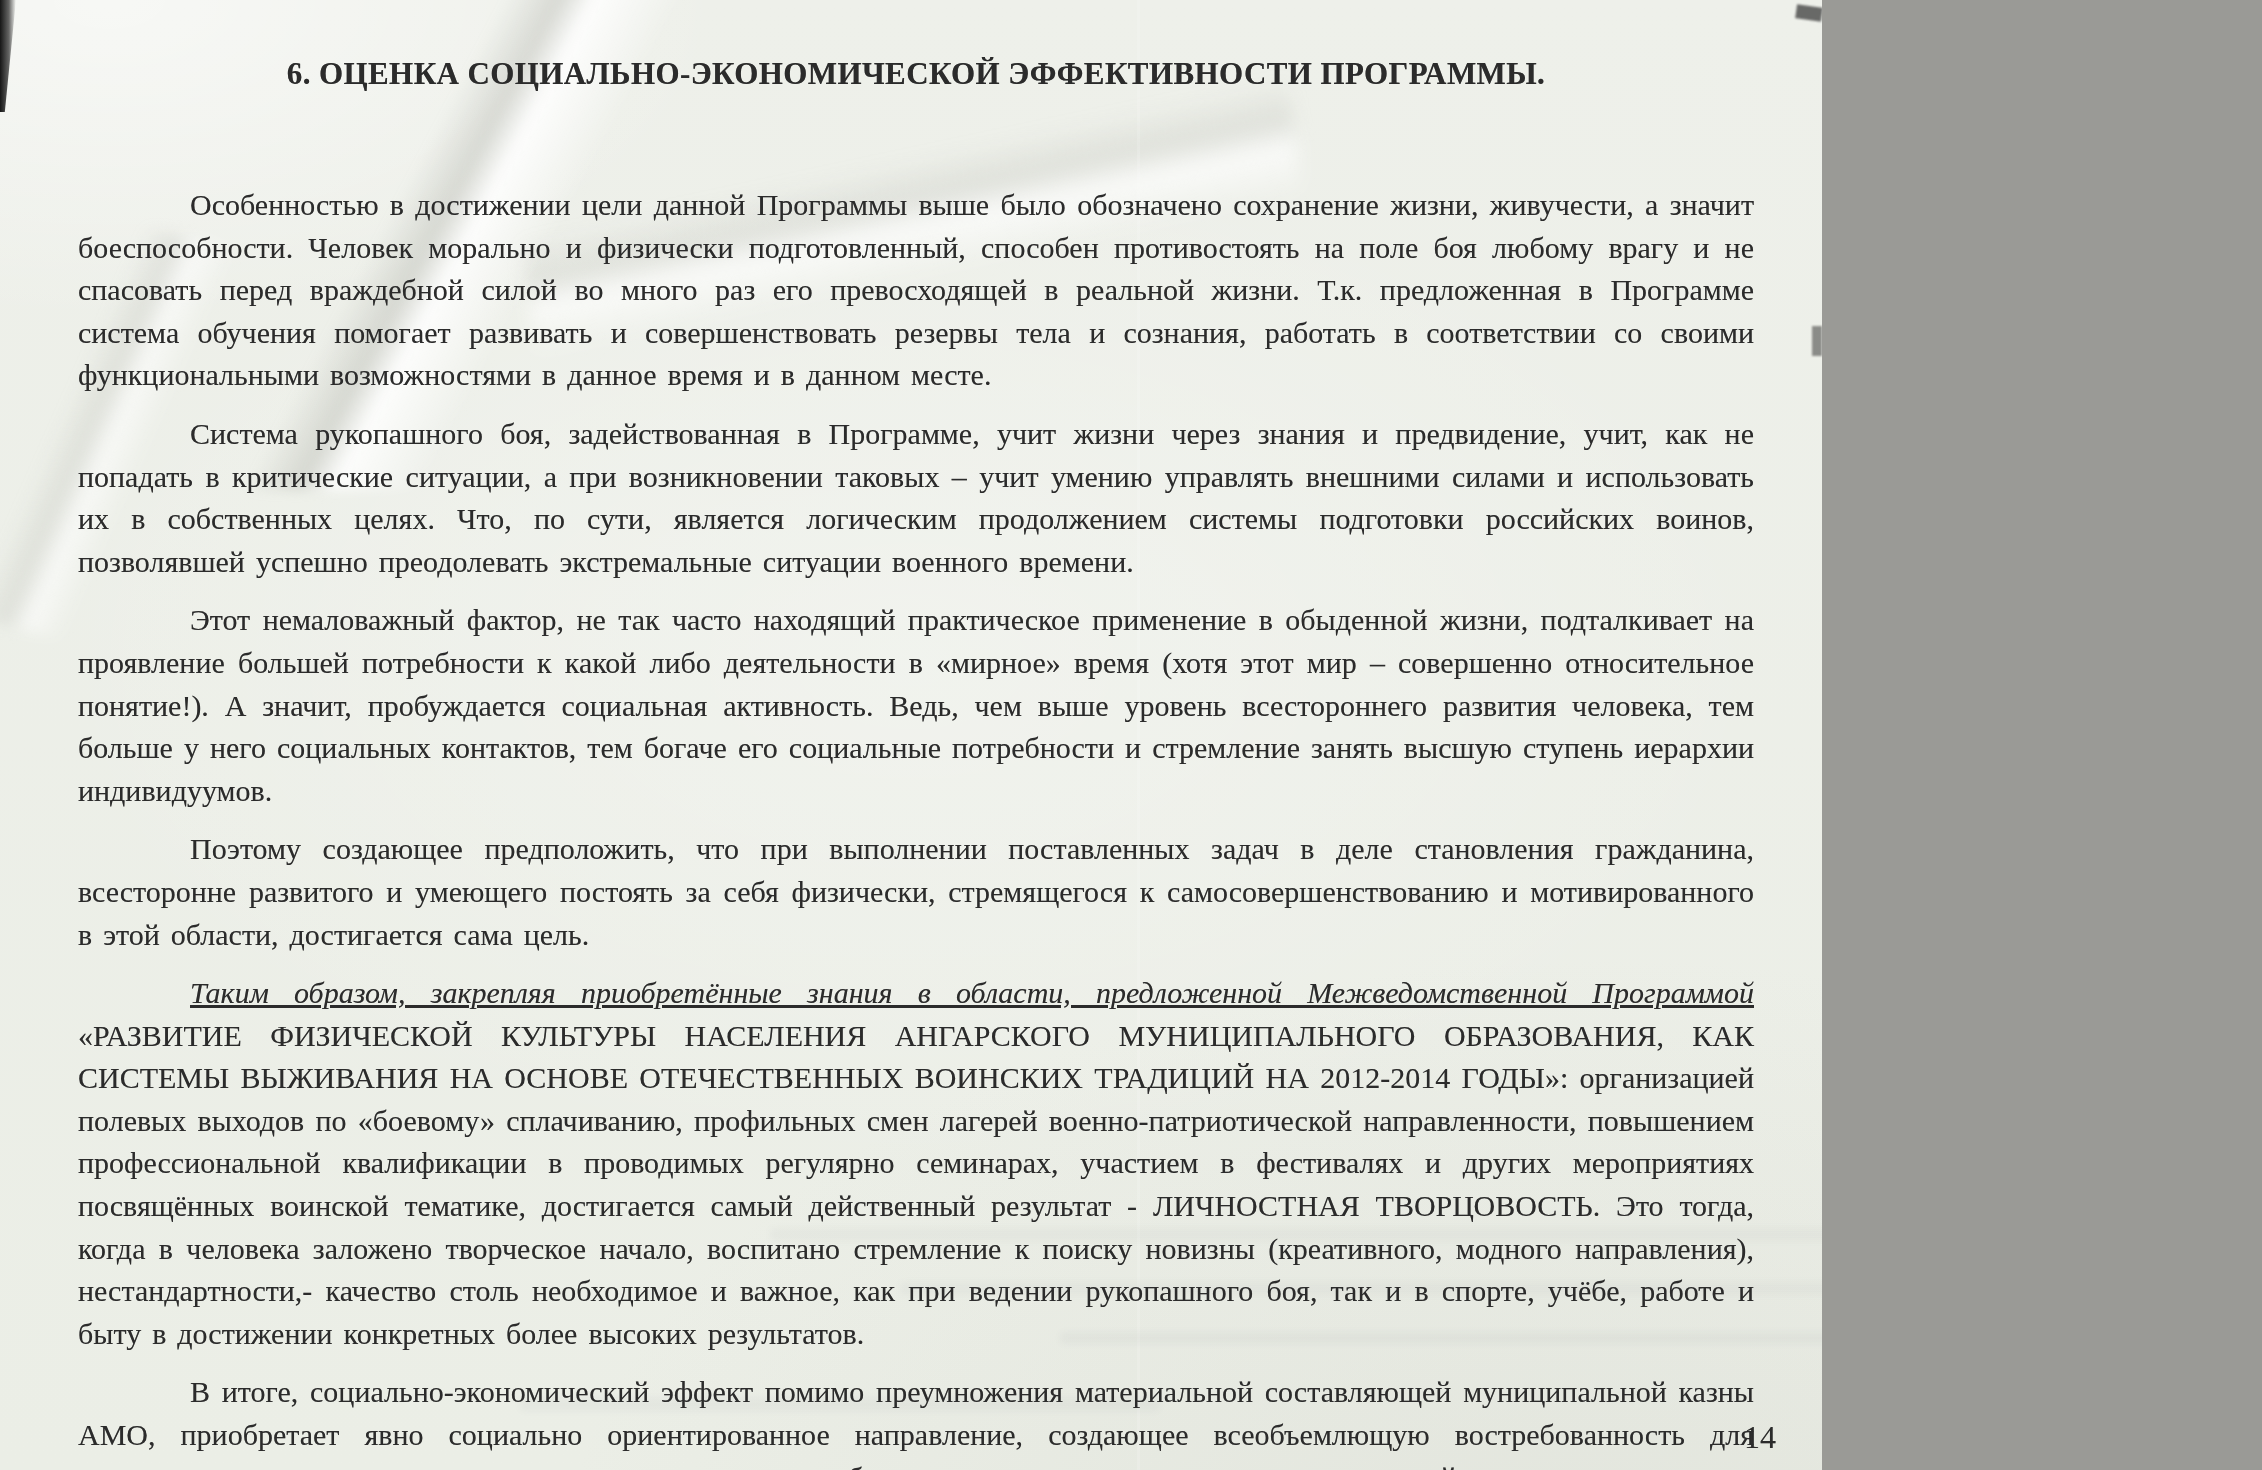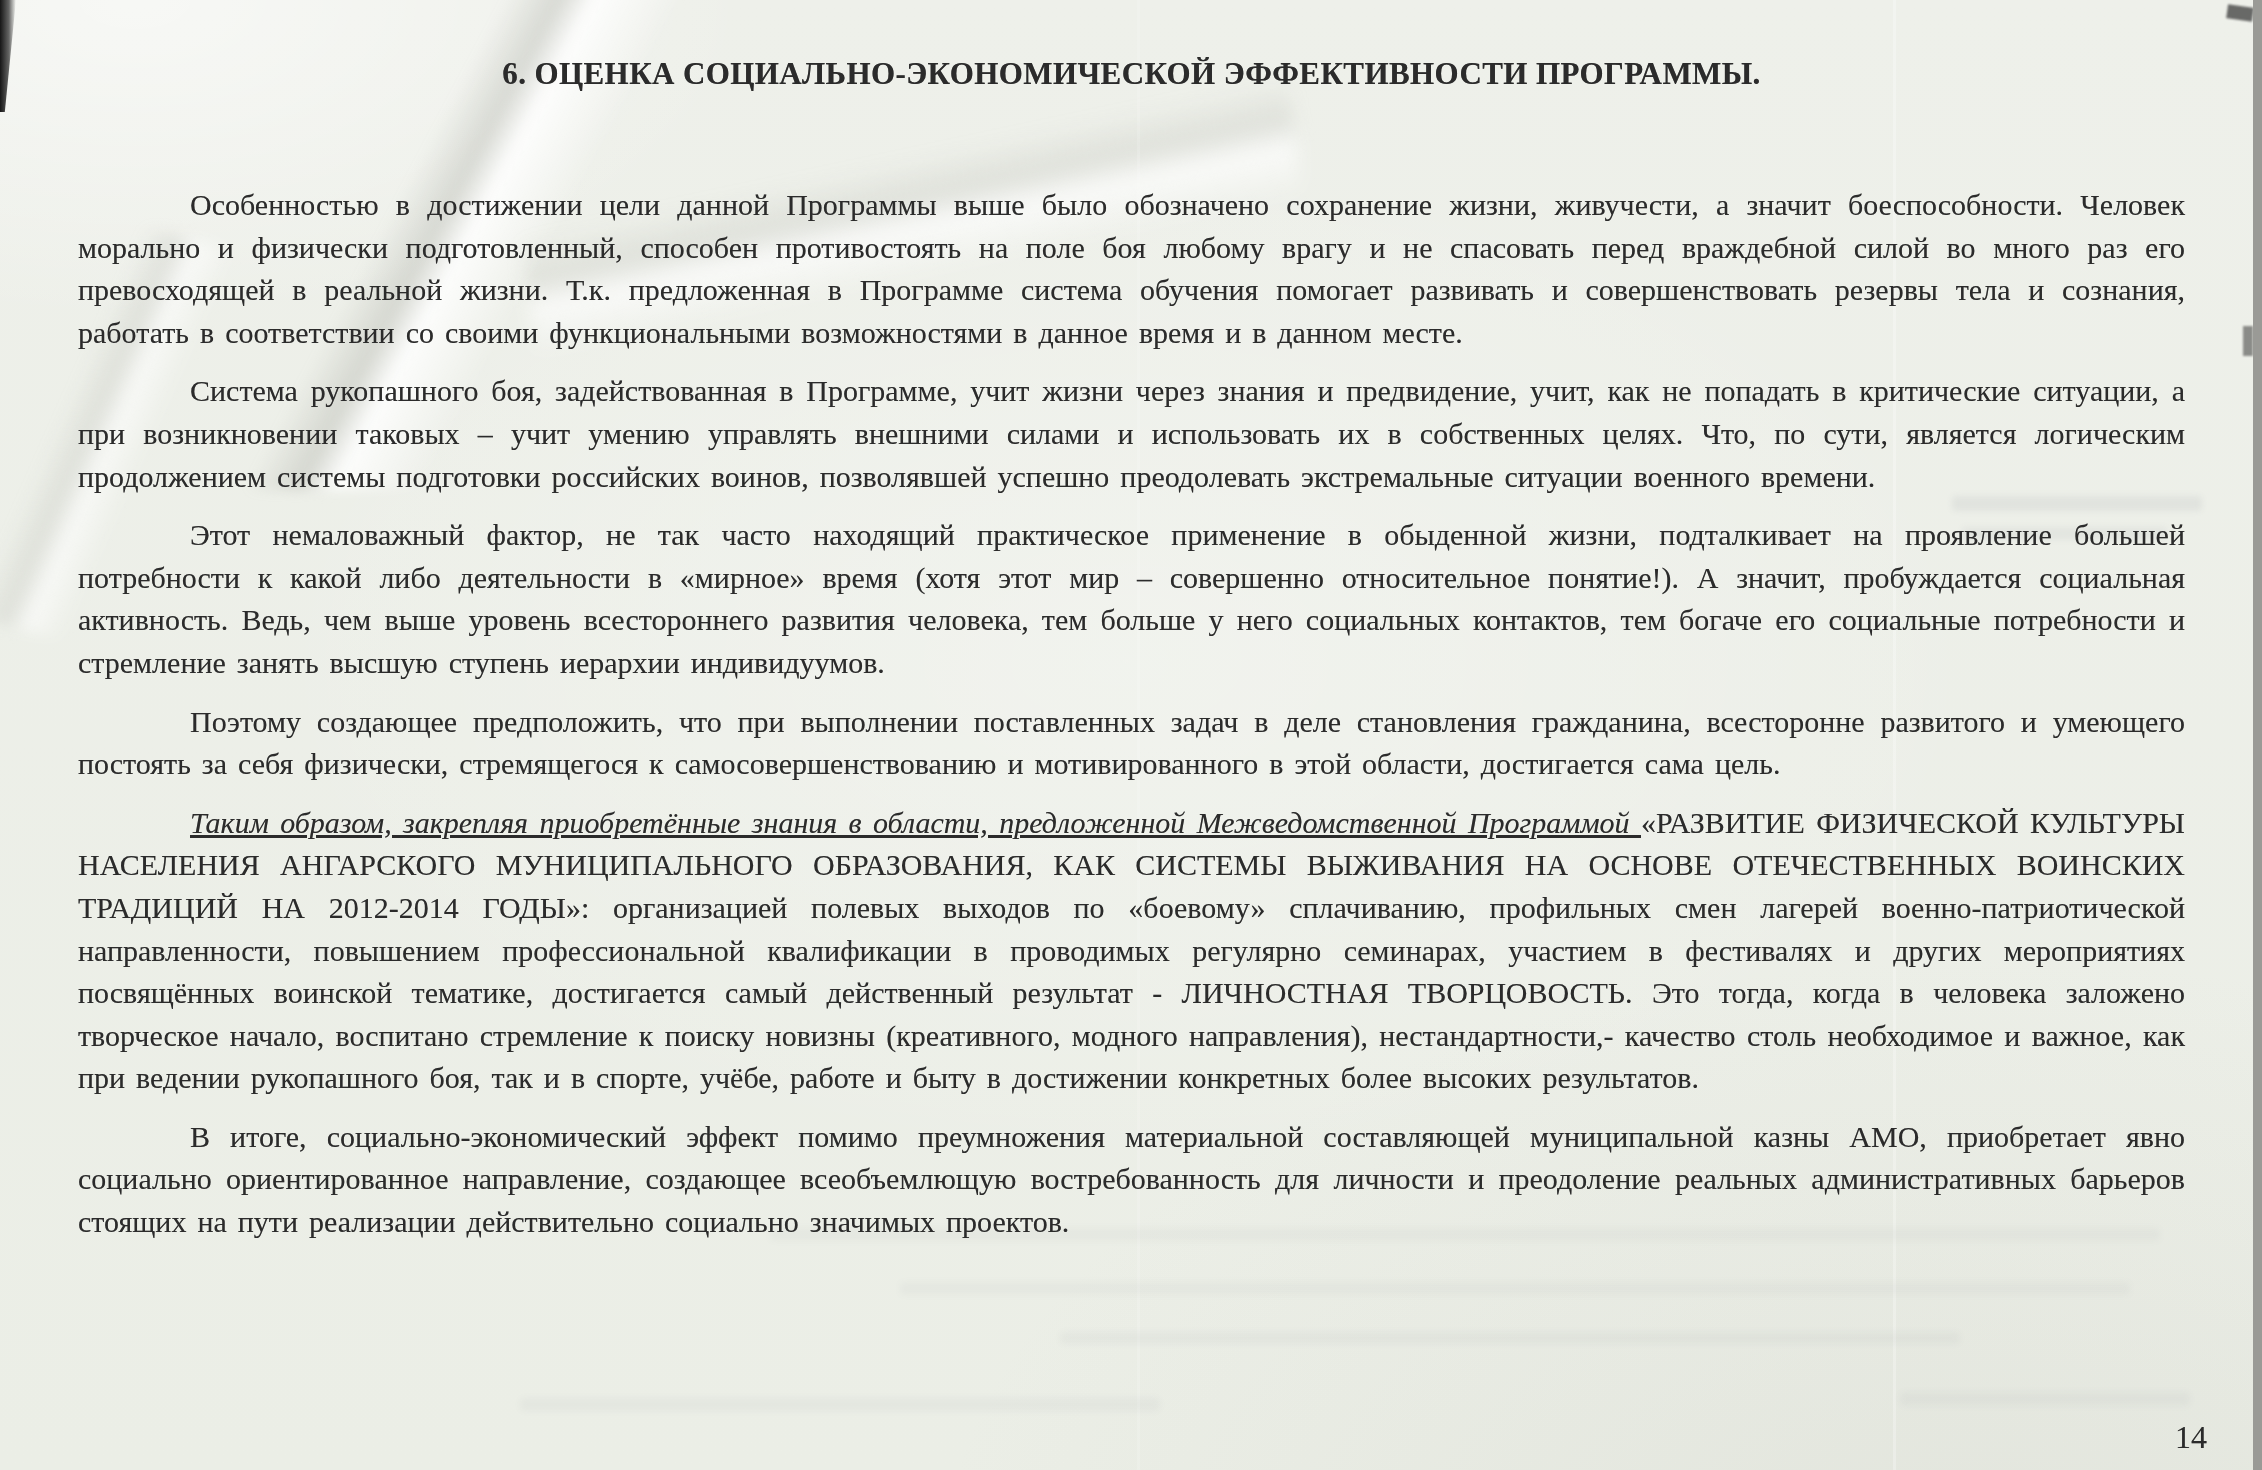--- a/index.html
+++ b/index.html
@@ -2,21 +2,21 @@
 <html><head>
 <meta charset="utf-8">
 <style>
   html, body {
     margin: 0;
     padding: 0;
     background: #9a9a96;
   }
   .page {
     position: relative;
-    width: 2253px;
+    width: 1822px;
     height: 1470px;
     overflow: hidden;
     font-family: "Liberation Serif", "DejaVu Serif", serif;
     color: #2b2b2b;
     background:
       radial-gradient(1000px 520px at 6% 0%, rgba(255,255,255,0.55), transparent 62%),
       radial-gradient(1500px 900px at 88% 108%, rgba(203,205,196,0.28), transparent 70%),
       radial-gradient(1200px 700px at 50% 45%, rgba(255,255,255,0.25), transparent 75%),
       linear-gradient(#eef0ea, #ebeee6);
   }

